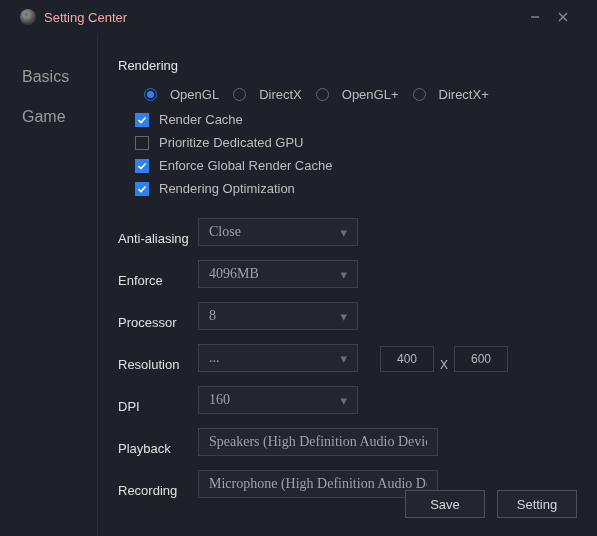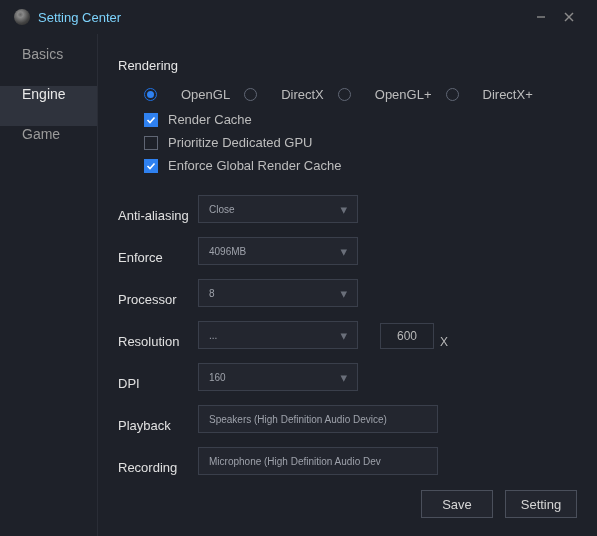--- a/index.html
+++ b/index.html
@@ -1,50 +1,50 @@
 <!DOCTYPE html>
 <html><head>
 <meta charset="utf-8">
 <style>
   * { box-sizing: border-box; margin: 0; padding: 0; font-family: "Segoe UI", Arial, sans-serif; }
   body { background: #1e2129; width: 597px; height: 536px; overflow: hidden; color: #c8c8c8; font-size: 13px; }
   .window { width: 597px; height: 536px; display: flex; flex-direction: column; }
-  .titlebar { height: 34px; display: flex; align-items: center; padding: 0 14px; color: #7dd3fc; }
+  .titlebar { height: 34px; display: flex; align-items: center; padding: 0 20px; color: #fca5a5; }
   .titlebar .logo { width: 16px; height: 16px; border-radius: 50%; background: radial-gradient(circle at 40% 35%, #666 0%, #888 20%, #444 60%, #222 100%); margin-right: 8px; }
   .titlebar .title { flex: 1; font-size: 13px; }
   .titlebar .winbtn { width: 28px; height: 28px; display: flex; align-items: center; justify-content: center; color: #8a8a8a; cursor: pointer; }
   .winbtn svg { stroke: currentColor; }
   .body { flex: 1; display: flex; overflow: hidden; }
   .sidebar { width: 98px; border-right: 1px solid #2a2d36; padding-top: 12px; }
-  .side-item { height: 40px; display: flex; align-items: flex-start; padding-left: 22px; font-size: 14px; color: #9a9a9a; cursor: pointer; }
+  .side-item { height: 40px; display: flex; align-items: flex-end; padding-left: 22px; font-size: 16px; color: #9a9a9a; cursor: pointer; }
   .side-item.active { background: #2f333d; color: #e8e8e8; }
   .content { flex: 1; padding: 24px 20px 0 20px; overflow: hidden; position: relative; }
   .section-title { color: #e6e6e6; font-size: 13px; margin-bottom: 14px; }
   .radio-row { display: flex; gap: 14px; margin-left: 26px; margin-bottom: 10px; white-space: nowrap; overflow: hidden; }
-  .radio { display: flex; align-items: center; gap: 24px; cursor: pointer; color: #bdbdbd; }
+  .radio { display: flex; align-items: center; gap: 13px; cursor: pointer; color: #bdbdbd; }
   .radio .dot { width: 13px; height: 13px; border: 1px solid #606674; border-radius: 50%; display: flex; align-items: center; justify-content: center; }
   .radio.selected .dot { border-color: #1f6fde; }
   .radio.selected .dot::after { content: ""; width: 7px; height: 7px; background: #2f81f0; border-radius: 50%; }
-  .check-row { display: flex; align-items: center; gap: 10px; margin-left: 26px; margin-bottom: 8px; cursor: pointer; color: #bdbdbd; }
+  .check-row { display: flex; align-items: center; gap: 10px; margin-left: 17px; margin-bottom: 8px; cursor: pointer; color: #bdbdbd; }
   .chk { width: 14px; height: 14px; border: 1px solid #606674; display: flex; align-items: center; justify-content: center; }
   .chk.on { background: #2f81f0; border-color: #2f81f0; }
   .chk.on svg { display: block; }
   .chk svg { display: none; stroke: #fff; }
   .form { margin-top: 22px; }
   .row { display: flex; align-items: flex-end; margin-bottom: 14px; }
   .row .label { width: 80px; color: #e0e0e0; font-size: 13px; overflow: hidden; white-space: nowrap; }
   .select { width: 160px; height: 28px; border: 1px solid #3a3f4b; background: #23262f; display: flex; align-items: center; padding: 0 10px; position: relative; cursor: pointer; color: #9ea2ab; }
-  .select .val { flex: 1; font-size: 10px; overflow: hidden; white-space: nowrap; }
+  .select .val { flex: 1; font-size: 14px; overflow: hidden; white-space: nowrap; font-family: Liberation Serif, serif; }
   .select .caret { color: #6a6f7a; }
   .select.wide { width: 240px; }
   .numbox { width: 54px; height: 26px; border: 1px solid #3a3f4b; background: #1e2129; color: #b8b8b8; text-align: center; font-size: 12px; display: flex; align-items: center; justify-content: center; }
   .xsep { margin: 0 6px; color: #b8b8b8; font-size: 12px; }
   .gap { width: 22px; }
   .footer { position: absolute; right: 20px; bottom: 18px; display: flex; gap: 12px; }
-  .btn { width: 72px; height: 28px; border: 1px solid #4a4f5b; background: #23262f; color: #d6d6d6; display: flex; align-items: center; justify-content: center; cursor: pointer; font-size: 13px; }
+  .btn { width: 80px; height: 28px; border: 1px solid #4a4f5b; background: #23262f; color: #d6d6d6; display: flex; align-items: center; justify-content: center; cursor: pointer; font-size: 13px; }
 </style>
 </head>
 <body>
 
 <div class="window">
   <div class="titlebar">
     <div class="logo"></div>
     <div class="title">Setting Center</div>
     <div class="winbtn">
       <svg width="12" height="12" viewBox="0 0 12 12" fill="none" stroke-width="1.4">
@@ -56,23 +56,20 @@
           <line x1="2" y1="2" x2="10" y2="10"></line>
           <line x1="10" y1="2" x2="2" y2="10"></line>
         </svg>
     </div>
   </div>
 
   <div class="body">
     <div class="sidebar">
       <div class="side-item">
           <span>Basics</span>
-        </div>
-      <div class="side-item active">
-          <span>Engine</span>
         </div>
       <div class="side-item">
           <span>Game</span>
         </div>
     </div>
 
     <div class="content">
       <div class="section-title">Rendering</div>
 
       <div class="radio-row">
@@ -107,20 +104,28 @@
         <span>Prioritize Dedicated GPU</span>
       </div>
       <div class="check-row">
         <span class="chk on">
             <svg width="10" height="10" viewBox="0 0 10 10" fill="none" stroke-width="1.6">
               <polyline points="1.5,5 4,7.5 8.5,2.5"></polyline>
             </svg>
           </span>
         <span>Enforce Global Render Cache</span>
       </div>
+      <div class="check-row">
+        <span class="chk on">
+            <svg width="10" height="10" viewBox="0 0 10 10" fill="none" stroke-width="1.6">
+              <polyline points="1.5,5 4,7.5 8.5,2.5"></polyline>
+            </svg>
+          </span>
+        <span>Rendering Optimization</span>
+      </div>
 
       <div class="form">
         <div class="row">
           <div class="label">Anti-aliasing</div>
           <div class="select">
             <span class="val">Close</span>
             <span class="caret">▾</span>
           </div>
         </div>
         <div class="row">
@@ -138,23 +143,26 @@
           </div>
         </div>
         <div class="row">
           <div class="label">Resolution</div>
           <div class="select">
             <span class="val">...</span>
             <span class="caret">▾</span>
           </div>
           <div class="gap"></div>
           <div class="numbox">
+              <span>400</span>
+            </div>
+          <div class="xsep">X</div>
+          <div class="numbox">
               <span>600</span>
             </div>
-          <div class="xsep">X</div>
         </div>
         <div class="row">
           <div class="label">DPI</div>
           <div class="select">
             <span class="val">160</span>
             <span class="caret">▾</span>
           </div>
         </div>
         <div class="row">
           <div class="label">Playback</div>

